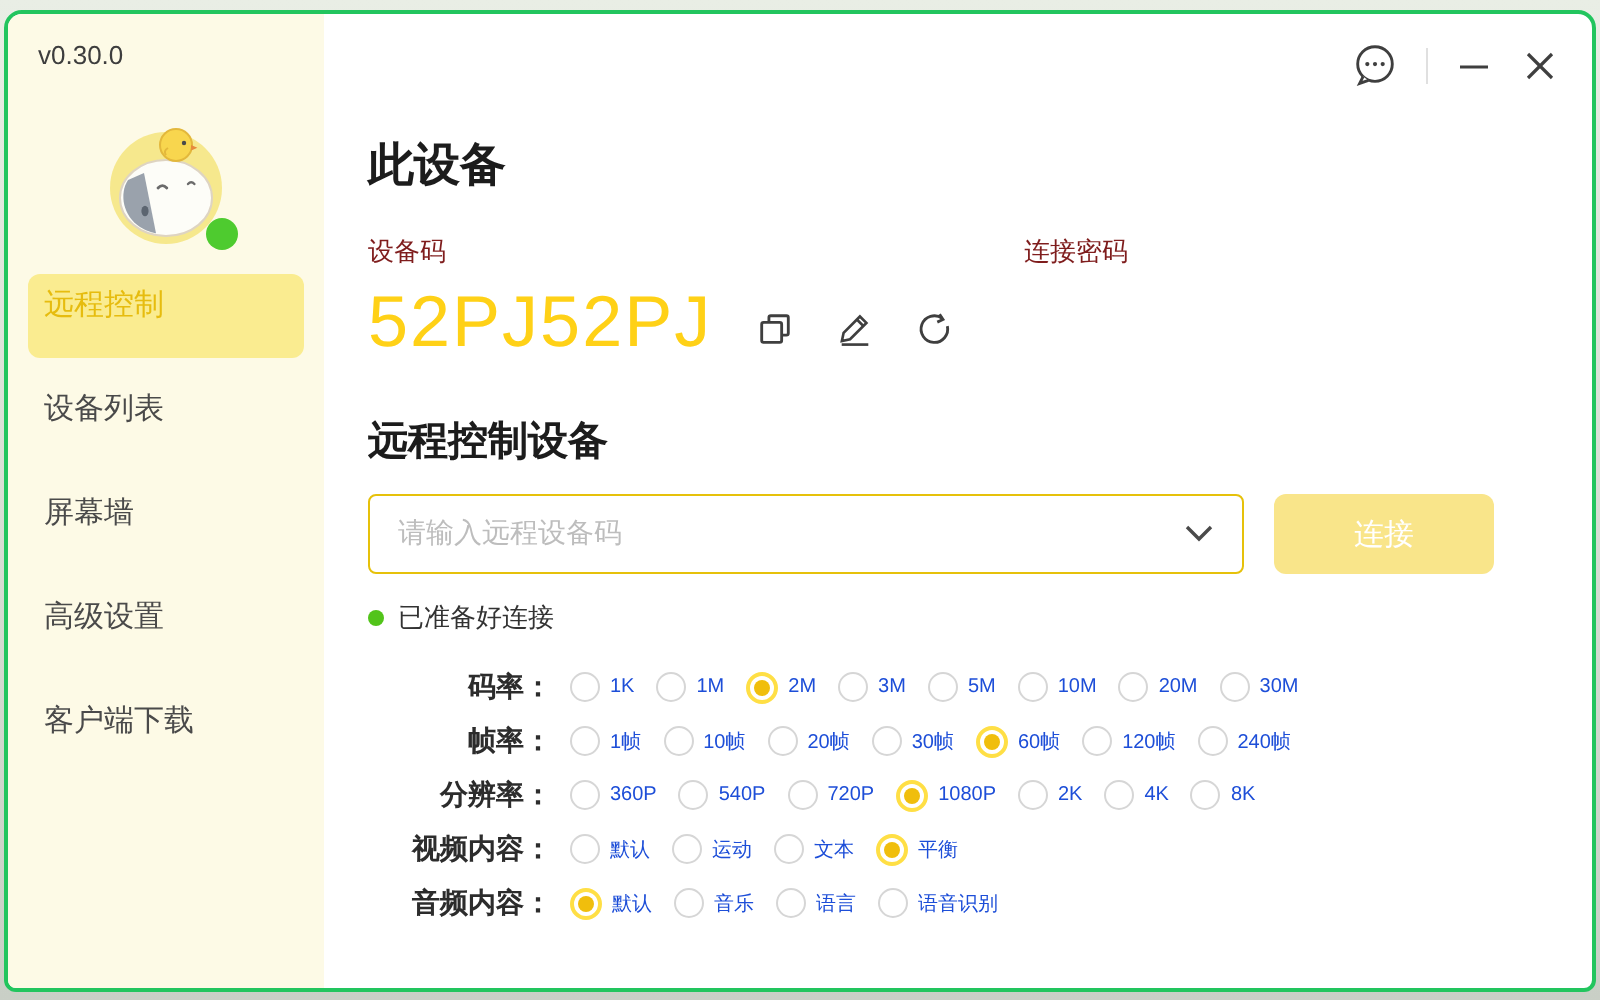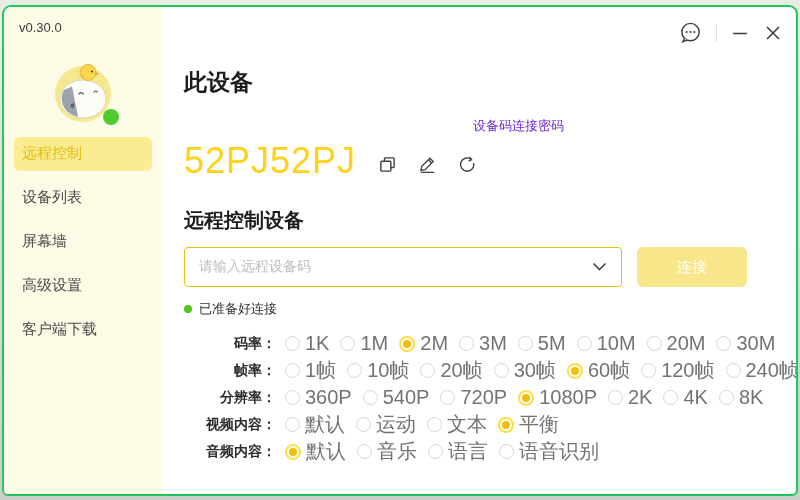--- a/index.html
+++ b/index.html
@@ -22,37 +22,37 @@
   .version { padding: 13px 0 0 15px; font-size: 13px; color: #3d3d3d; }
   .avatar-wrap { position: relative; width: 64px; height: 64px; margin: 26px auto 10px; }
   .avatar-wrap svg { display: block; }
   .online-dot {
     position: absolute; right: -4px; bottom: 0px;
     width: 16px; height: 16px; border-radius: 50%;
     background: #4ecb2f;
   }
   .menu { margin-top: 12px; }
   .menu-item {
-    margin: 0 10px 10px; height: 34px; line-height: 31px;
+    margin: 0 10px 10px; height: 42px; line-height: 31px;
     padding-left: 8px; border-radius: 6px;
     font-size: 15px; color: #4a4a4a; cursor: pointer;
   }
   .menu-item.active { background: #FAEC90; color: #E6BC0F; }
   
   .content { flex: 1; position: relative; padding-left: 22px; }
   .titlebar-controls {
     position: absolute; top: 13px; right: 16px;
     display: flex; align-items: center; gap: 13px;
   }
   .tb-btn { display: flex; align-items: center; justify-content: center; cursor: pointer; }
   .tb-divider { width: 1px; height: 18px; background: #e0e0e0; }
   .page-title { margin-top: 60px; font-size: 23px; line-height: 30px; font-weight: 700; color: #1c1c1c; }
   .cred-row { display: flex; margin-top: 20px; }
   .cred-col-left { width: 328px; }
-  .cred-label { font-size: 13px; color: #6d28d9; text-align: right; }
+  .cred-label { font-size: 13px; color: #7f1d1d; }
   .cred-value-row { margin-top: 4px; display: flex; align-items: center; height: 44px; }
   .cred-value { font-size: 36px; font-weight: 500; color: #FFD117; letter-spacing: 1px; }
   .icon-group { display: flex; align-items: center; gap: 21px; margin-left: 22px; margin-top: 6px; }
   .icon-group .ic { cursor: pointer; display: flex; }
   .section-title { margin-top: 24px; font-size: 20px; font-weight: 700; color: #1c1c1c; }
   .connect-row { margin-top: 13px; display: flex; align-items: flex-start; }
   .device-input {
     width: 438px; height: 40px;
     border: 1px solid #E6C10A; border-radius: 4px;
     display: flex; align-items: center; justify-content: space-between;
@@ -66,21 +66,21 @@
     font-family: inherit;
   }
   .status-row { margin-top: 13px; display: flex; align-items: center; gap: 7px; }
   .status-dot { width: 8px; height: 8px; border-radius: 50%; background: #52C41A; }
   .status-text { font-size: 13px; color: #333; }
   .settings { margin-top: 12px; }
   .setting-row { display: flex; align-items: center; height: 27px; }
   .setting-label { width: 92px; text-align: right; font-size: 14px; font-weight: 700; color: #2c2c2c; margin-right: 9px; white-space: nowrap; }
   .opts { display: flex; align-items: center; gap: 11px; }
   .opt { display: flex; align-items: center; gap: 5px; cursor: pointer; }
-  .opt-text { font-size: 20px; color: #737373; white-space: nowrap; }
+  .opt-text { font-size: 10px; color: #1d4ed8; white-space: nowrap; }
   .radio {
     width: 15px; height: 15px; border-radius: 50%;
     border: 1px solid #d6d6d6; background: #fff;
     display: flex; align-items: center; justify-content: center; flex-shrink: 0;
   }
   .opt.selected .radio { width: 16px; height: 16px; border: 2px solid #FFDF45; }
   .opt.selected .radio .dot { width: 8px; height: 8px; border-radius: 50%; background: #F0BE0C; }
 </style>
 </head>
 <body>

